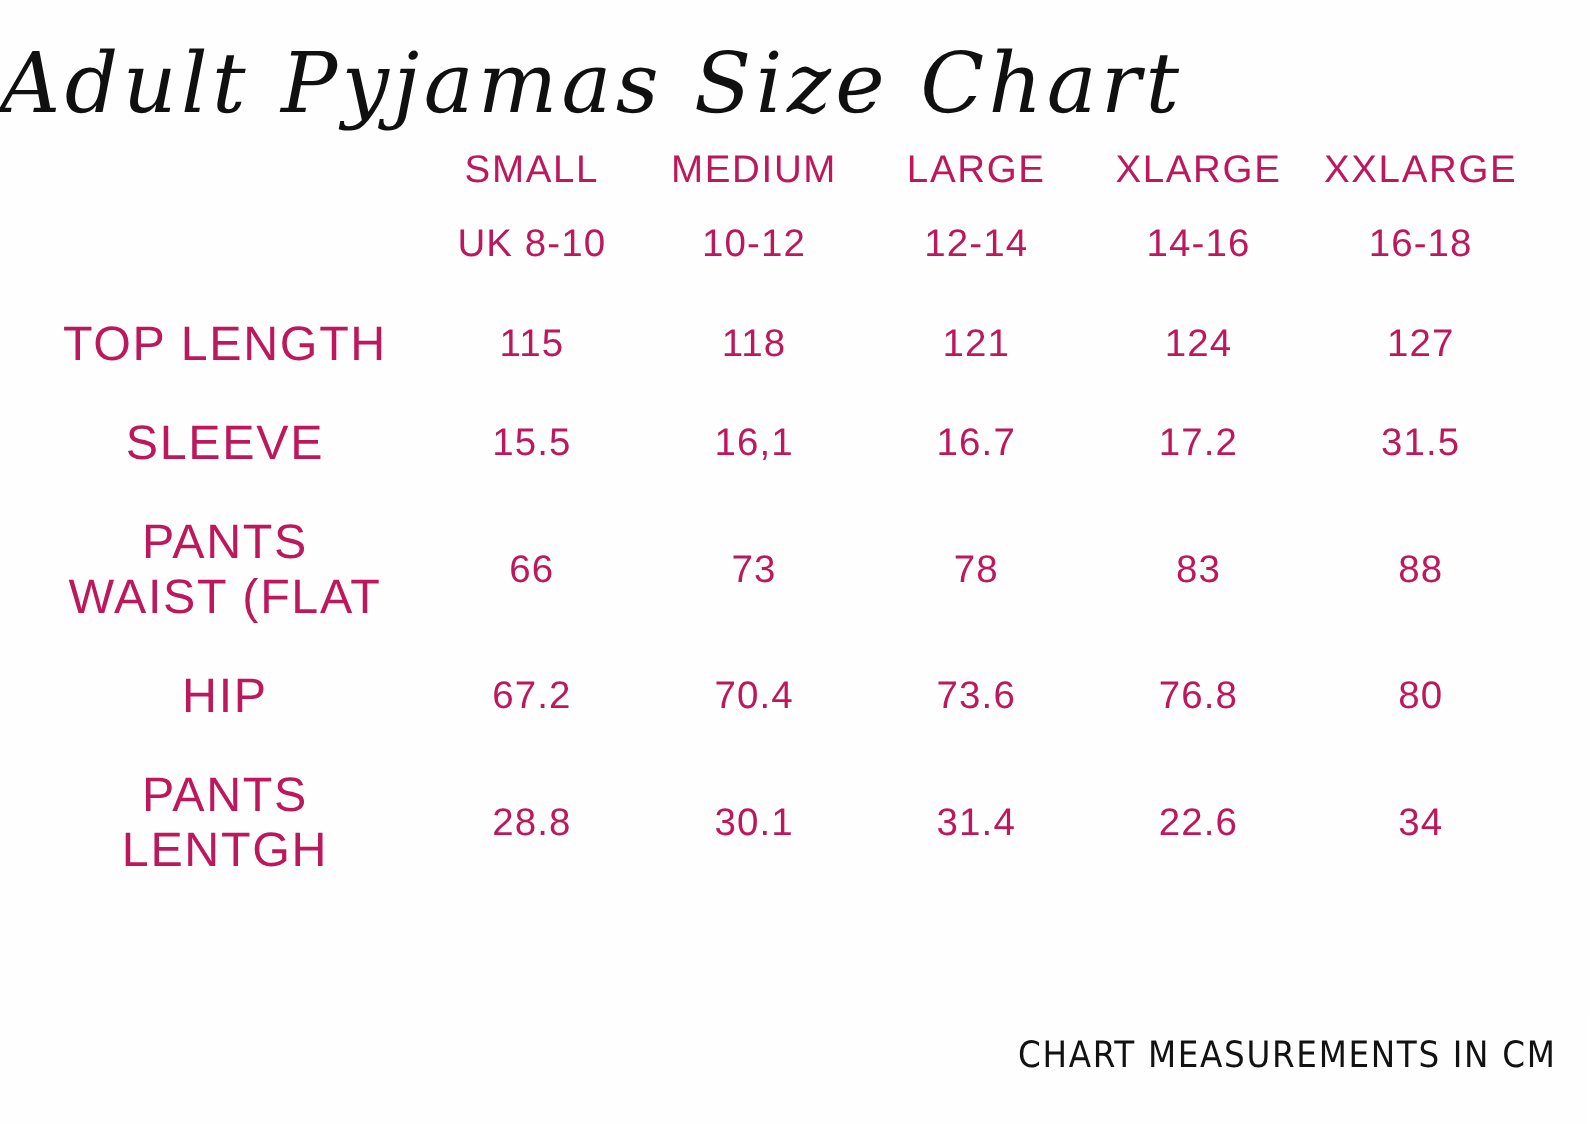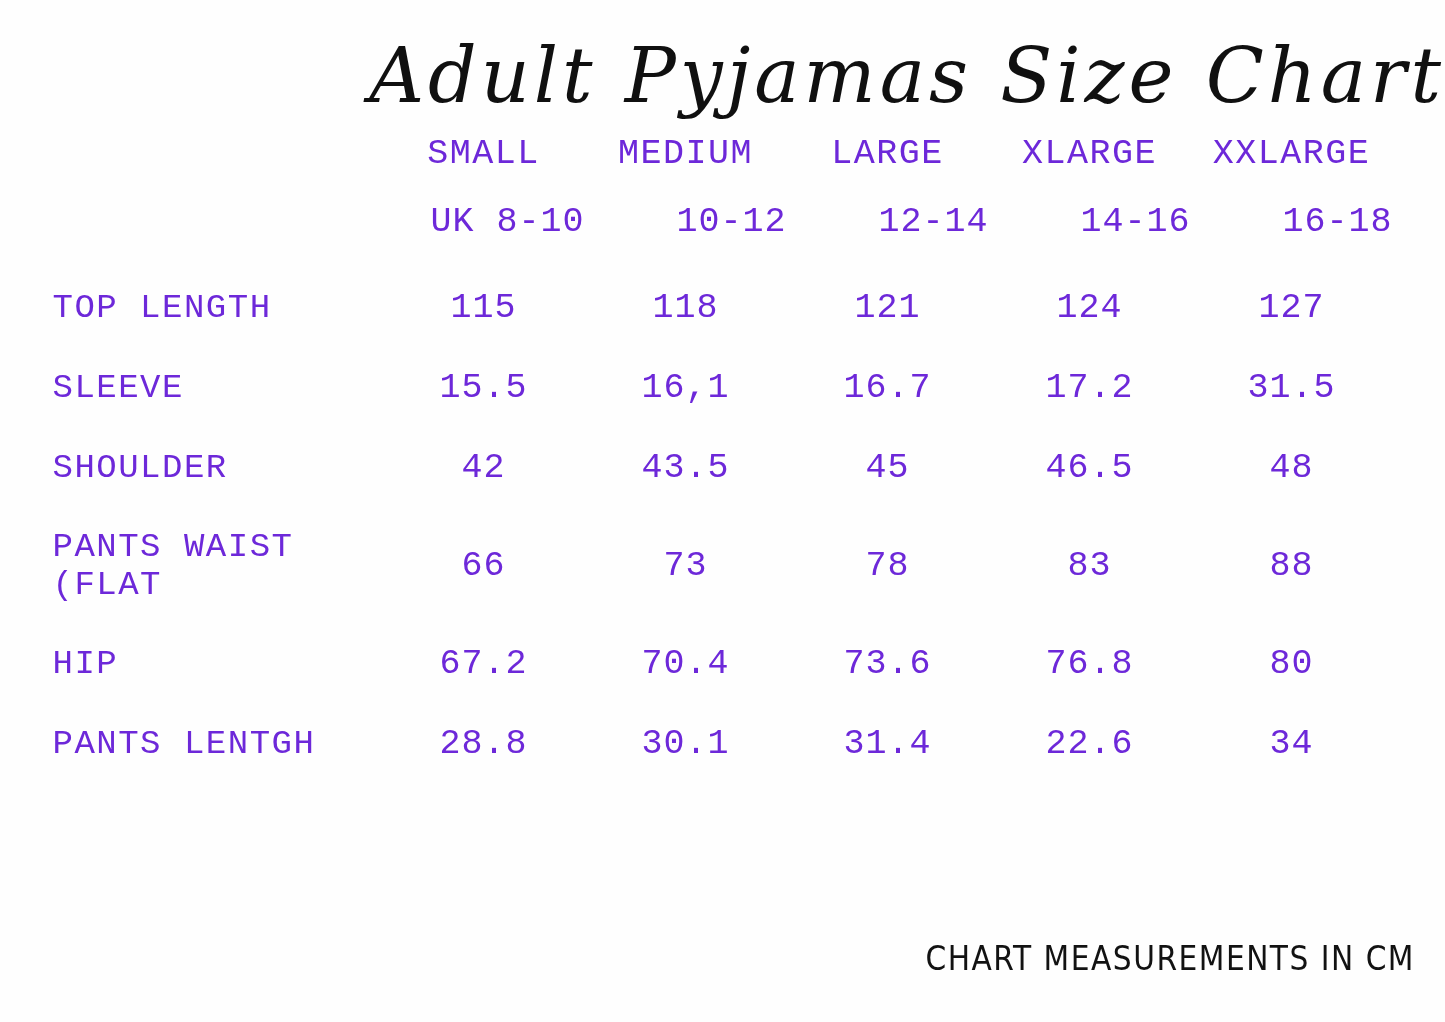--- a/index.html
+++ b/index.html
@@ -15,21 +15,21 @@
     overflow: hidden;
   }
   .page {
     position: relative;
     width: 1445px;
     height: 1022px;
     background: #fefefe;
     box-sizing: border-box;
   }
   .title {
-    text-align: right;
+    text-align: left;
     font-family: "DejaVu Serif", serif;
     font-style: italic;
     font-weight: 400;
     font-size: 76px;
     letter-spacing: 4px;
     color: #101010;
     padding-top: 34px;
     line-height: 1.1;
     white-space: nowrap;
   }
@@ -40,48 +40,47 @@
     table-layout: fixed;
     margin-top: 10px;
   }
   table.size-chart col.label-col { width: 330px; }
   table.size-chart col.size-col { width: 202px; }
 
   .size-chart th, .size-chart td {
     border: none;
     text-align: center;
     vertical-align: middle;
-    font-family: Liberation Mono, monospace;
+    font-family: Liberation Sans, sans-serif;
     font-weight: 400;
-    color: #6d28d9;
+    color: #be185d;
   }
   .size-chart thead th {
     font-size: 35px;
     letter-spacing: 1.5px;
     padding: 6px 0 18px 0;
     text-transform: uppercase;
   }
   .size-chart thead th.corner { }
   .size-chart tr.uk-row td {
     font-size: 35px;
     letter-spacing: 1px;
     padding: 10px 0 26px 0;
-    text-align: right;
   }
   .size-chart tbody td {
     font-size: 35px;
     letter-spacing: 1px;
     padding: 20px 0;
   }
   .size-chart tbody td.row-label {
-    text-align: left;
+    text-align: center;
     padding-right: 26px;
     text-transform: uppercase;
     letter-spacing: 1.5px;
-    font-size: 34px;
+    font-size: 44px;
   }
   .footnote {
     position: absolute;
     right: 30px;
     bottom: 44px;
     font-family: "DejaVu Sans Condensed", "Liberation Sans Narrow", "Liberation Sans", sans-serif;
     font-size: 33px;
     letter-spacing: 1.5px;
     text-transform: uppercase;
     color: #121212;
@@ -135,28 +134,20 @@
       <tr>
         <td class="row-label">SLEEVE</td>
         <td>15.5</td>
         <td>16,1</td>
         <td>16.7</td>
         <td>17.2</td>
         <td>31.5</td>
       </tr>
 
 
-      <tr>
-        <td class="row-label">SHOULDER</td>
-        <td>42</td>
-        <td>43.5</td>
-        <td>45</td>
-        <td>46.5</td>
-        <td>48</td>
-      </tr>
 
       <tr>
         <td class="row-label">PANTS WAIST (FLAT</td>
         <td>66</td>
         <td>73</td>
         <td>78</td>
         <td>83</td>
         <td>88</td>
       </tr>
 

